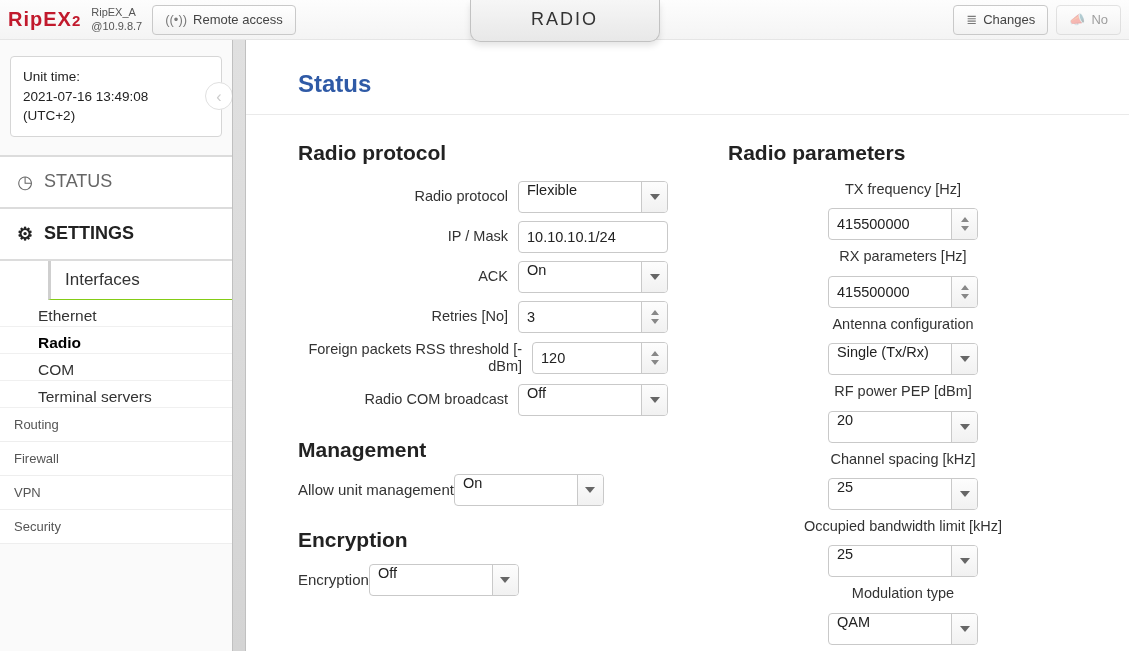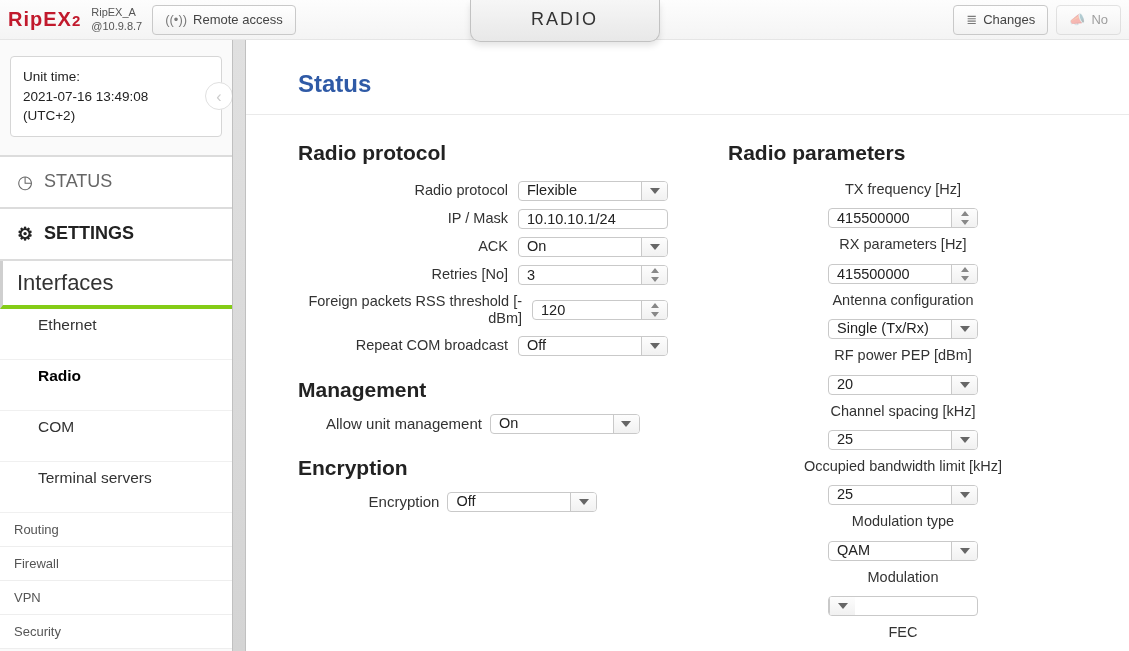--- a/index.html
+++ b/index.html
@@ -130,28 +130,29 @@
     color: #666;
     border-bottom: 2px solid #dcdcdc;
     cursor: pointer;
   }
   .nav-sec.active { color: #222; font-weight: 700; }
   .nav-sec .micon { width: 18px; text-align: center; }
 
   .sub-group { background: #fff; }
   .sub-head {
     padding: 9px 14px;
-    font-size: 22px;
+    font-size: 17px;
     color: #333;
-    border-bottom: 4px solid #84cc16;
+    border-bottom: 1px solid #84cc16;
     cursor: pointer;
+    margin-left: 48px;
   }
   .sub-head.active { border-left: 3px solid #cfcfcf; }
   .sub-item {
-    padding: 7px 14px 25px 38px;
+    padding: 7px 14px 1px 38px;
     font-size: 15.5px;
     color: #333;
     border-bottom: 1px solid #f0f0f0;
     cursor: pointer;
   }
   .sub-item.active { color: #000; font-weight: 600; }
   .plain-item {
     padding: 9px 14px;
     font-size: 13px;
     color: #555;
@@ -200,21 +201,21 @@
   }
   .col-a .form-row { width: 370px; }
   .col-a .lbl { flex: 1 1 auto; }
 
   .col-b .form-row { width: 350px; flex-direction: column; }
   .col-b .lbl { flex: 1 1 auto; }
 
   .fld {
     display: flex;
     width: 150px;
-    height: 20px;
+    height: 32px;
     border: 1px solid #c9c9c9;
     border-radius: 4px;
     overflow: hidden;
     background: #fff;
   }
   .fld.sm { width: 150px; }
   .fld input, .fld .val {
     border: none;
     outline: none;
     padding: 0 8px;
@@ -229,21 +230,21 @@
     background: linear-gradient(#fdfdfd,#f1f1f1);
     display: flex; align-items: center; justify-content: center;
     color: #666;
     cursor: pointer;
     flex: 0 0 26px;
   }
   .fld .spin svg { width: 10px; height: 14px; }
   .fld .drop svg { width: 10px; height: 6px; }
 
   
-  .inline-row { display: flex; align-items: center; gap: 8px; margin-top: 6px; justify-content: center; }
+  .inline-row { display: flex; align-items: center; gap: 0; margin-top: 6px; }
   .inline-row .lbl2 { font-size: 15px; color: #333; }
 </style>
 </head>
 <body>
 
 <div class="topbar">
   <div class="logo">
     Rip<span class="x">E</span>X<span style="font-size:15px;">2</span>
   </div>
   <div class="devinfo">
@@ -363,21 +364,21 @@
           <input value="120" style="">
           <span class="spin">
               <svg viewBox="0 0 10 14">
                 <path d="M5 0l4 5H1zM5 14l4-5H1z" fill="#888"></path>
               </svg>
             </span>
         </div>
       </div>
 
       <div class="form-row">
-        <span class="lbl">Repeat COM broadcast</span>
+        <span class="lbl">Radio COM broadcast</span>
         <div class="fld">
           <span class="val">Off</span>
           <span class="drop">
               <svg viewBox="0 0 10 6">
                 <path d="M0 0l5 6 5-6z" fill="#666"></path>
               </svg>
             </span>
         </div>
       </div>
 

